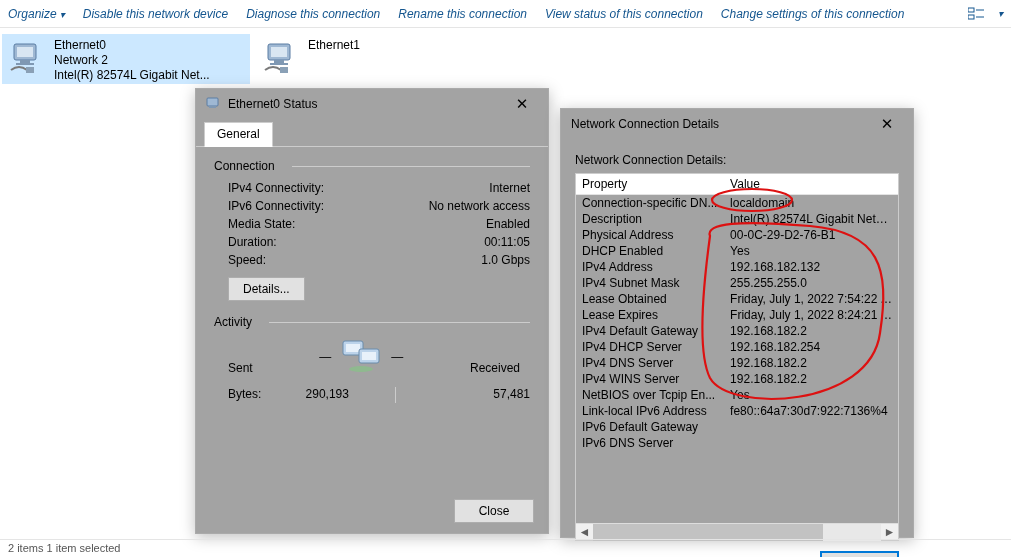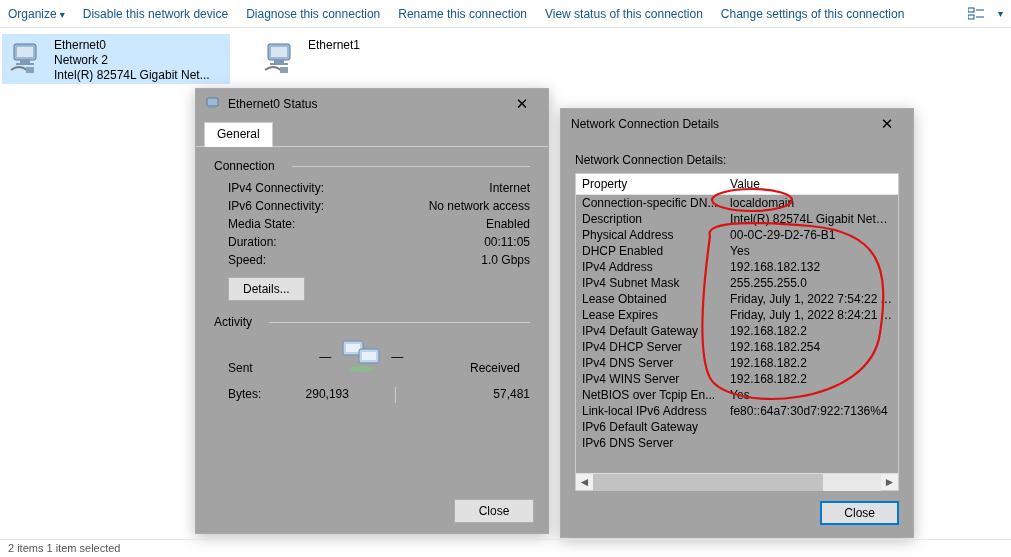--- a/index.html
+++ b/index.html
@@ -1,23 +1,23 @@
 <!DOCTYPE html>
 <html><head>
 <meta charset="utf-8">
 <style>
   * { box-sizing: border-box; }
   html, body { margin:0; padding:0; font-family: "Segoe UI", Tahoma, sans-serif; font-size:12px; background:#fff; color:#000; height:557px; width:1011px; overflow:hidden; }
-  .toolbar { display:flex; align-items:center; padding:4px 8px; border-bottom:1px solid #e5e5e5; gap:18px; height:28px; }
+  .toolbar { display:flex; align-items:center; padding:4px 8px; border-bottom:1px solid #e5e5e5; gap:18px; height:28px;font-style:italic; }
   .toolbar .item { color:#15568f; cursor:default; }
   .toolbar .arrow { font-size:10px; margin-left:3px; color:#15568f;}
   .toolbar-right { margin-left:auto; display:flex; align-items:center; gap:10px;}
   .tb-icon { width:18px; height:18px; display:inline-flex; align-items:center; justify-content:center;}
   .content { position:relative; height:calc(557px - 28px - 18px); background:#fff; }
-  .adapter { position:absolute; top:6px; width:228px; height:50px; display:flex; align-items:flex-start; padding:4px 6px; cursor:default;}
+  .adapter { position:absolute; top:6px; width:248px; height:50px; display:flex; align-items:flex-start; padding:4px 6px; cursor:default;}
   .adapter.selected { background:#cce8ff; }
   .adapter .ic { width:40px; height:40px; flex-shrink:0; position:relative;}
   .adapter .txt { margin-left:6px; line-height:15px; overflow:hidden;}
   .adapter .txt .t1 { color:#000; }
   .adapter .txt .t2, .adapter .txt .t3 { color:#6d6d6d; white-space:nowrap; overflow:hidden; text-overflow:ellipsis; max-width:188px;}
   .adapter.selected .txt .t2, .adapter.selected .txt .t3 { color:#000;}
   .statusbar { position:absolute; bottom:0; left:0; right:0; height:18px; font-size:11px; color:#555; padding:2px 8px; border-top:1px solid #e5e5e5;}
   
   .dlg { position:absolute; background:#a3a3a3; border:1px solid #aaa; box-shadow:0 3px 14px rgba(0,0,0,.25); }
   .dlg .titlebar { display:flex; align-items:center; height:30px; padding:0 6px 0 10px;}
@@ -33,21 +33,21 @@
   .kv .v { color:#000;}
   .row-ind { padding-left:14px; margin-top:8px;}
   .btn { background:#e1e1e1; border:1px solid #adadad; padding:4px 14px; font-size:12px; min-width:72px; cursor:default; font-family:inherit;}
   .btn-row { display:flex; gap:6px; margin-top:6px;}
   .activity-row { display:flex; align-items:flex-end; justify-content:space-between; padding:4px 10px 0 14px;}
   .activity-icons { display:flex; align-items:center; gap:8px;}
   .dlg-footer { position:absolute; bottom:10px; right:14px;}
   .dlg2 { left:560px; top:80px; width:354px; height:430px;}
   .dlg2 .body2 { padding:8px 14px 8px;}
   .dlg2 .lbl { margin:6px 0 6px 0;}
-  .dlg2 .tablewrap { border:1px solid #ccc; height:318px; position:relative;}
+  .dlg2 .tablewrap { border:1px solid #ccc; height:368px; position:relative;}
   .dlg2 table { width:100%; border-collapse:collapse; font-size:12px;}
   .dlg2 th { text-align:left; font-weight:normal; background:#fff; border-bottom:1px solid #e3e3e3; padding:3px 6px; position:sticky; top:0;}
   .dlg2 td { padding:1px 6px; white-space:nowrap; overflow:hidden; text-overflow:ellipsis; max-width:160px;}
   .dlg2 .hscroll { position:absolute; bottom:0; left:0; right:0; height:17px; background:#f0f0f0; border-top:1px solid #ddd; display:flex; align-items:center;}
   .dlg2 .hscroll .ar { width:17px; height:17px; display:flex; align-items:center; justify-content:center; color:#606060; cursor:default;}
   .dlg2 .hscroll .track { flex:1; background:#e8e8e8; height:17px; position:relative;}
   .dlg2 .hscroll .thumb { position:absolute; left:0; top:0; width:80%; height:100%; background:#c2c2c2;}
   .dlg2 .footer2 { text-align:right; padding:10px 0 0;}
   .dlg2 .closebtn { border:2px solid #0078d7; padding:3px 22px;}
   .shield { width:12px; height:12px; display:inline-block; vertical-align:-2px; margin-right:4px;}

